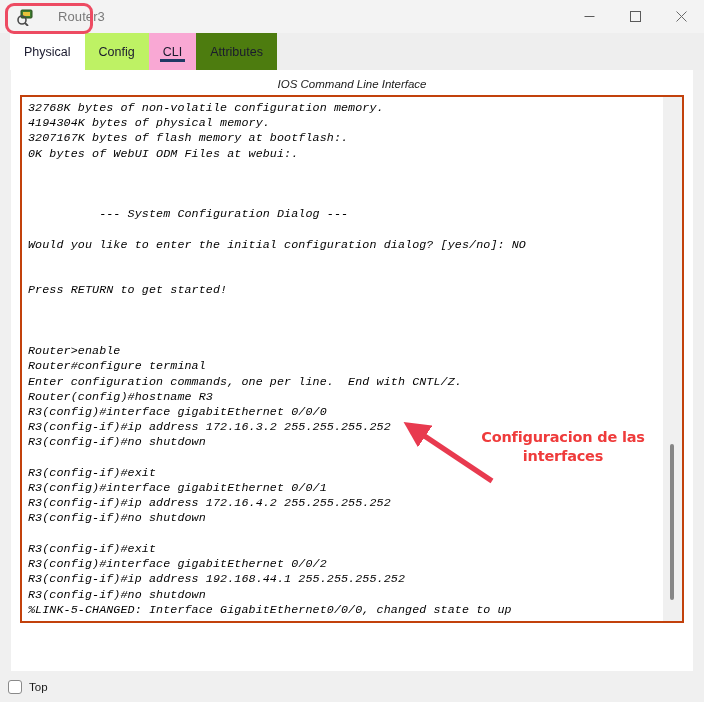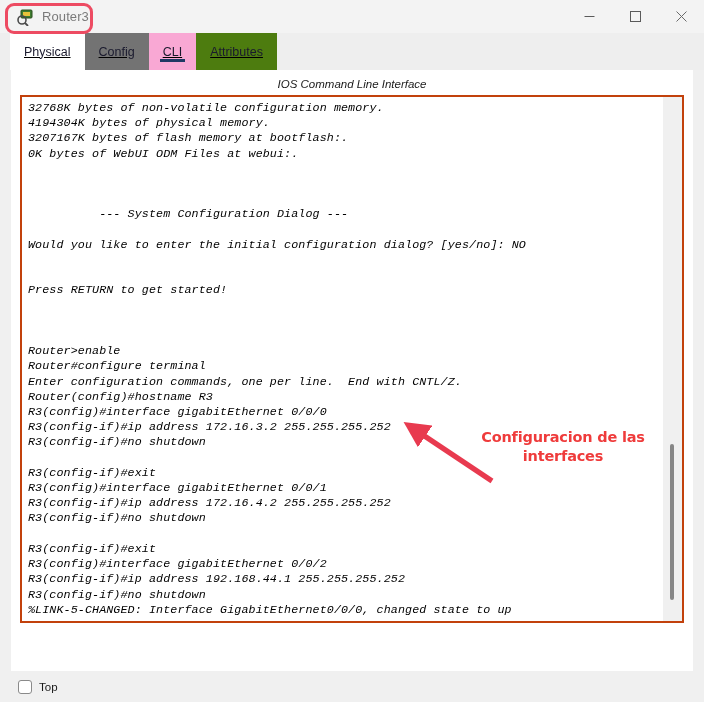--- a/index.html
+++ b/index.html
@@ -29,21 +29,21 @@
     width: 704px;
     height: 33px;
     background: #f3f3f3;
     border-bottom: 1px solid #d8d8d8;
     display: flex;
     align-items: center;
   }
   #title-group {
     display: flex;
     align-items: center;
-    gap: 8px;
+    gap: 24px;
     padding-left: 16px;
     height: 33px;
   }
   #app-icon {
     width: 18px; height: 18px;
     position: relative;
     flex: 0 0 auto;
   }
   #title-text {
     font-size: 13px;
@@ -81,21 +81,20 @@
 
   
   #tabstrip {
     position: absolute;
     left: 0; top: 33px;
     width: 704px;
     height: 37px;
     background: #eeeeee;
     display: flex;
     align-items: flex-start;
-    text-decoration: underline;
   }
   .tab {
     height: 37px;
     padding: 0 14px;
     display: flex;
     align-items: center;
     justify-content: center;
     font-size: 12.5px;
     color: #1a1a2e;
     background: transparent;
@@ -196,21 +195,21 @@
 
   
   #bottombar {
     position: absolute;
     left: 0; top: 671px;
     width: 704px;
     height: 31px;
     background: #f0f0f0;
     display: flex;
     align-items: center;
-    padding-left: 18px;
+    padding-left: 8px;
     box-sizing: border-box;
     gap: 7px;
   }
   #top-checkbox {
     width: 14px; height: 14px;
     border: 1px solid #8a8a8a;
     border-radius: 3px;
     background: #ffffff;
     box-sizing: border-box;
   }
@@ -281,21 +280,21 @@
             <line x1="10.5" y1="0.5" x2="0.5" y2="10.5" stroke="#6a6a6a" stroke-width="1"></line>
           </svg>
       </div>
     </div>
   </div>
 
   <div id="tabstrip">
     <div class="tab active" style="background:#ffffff">
       <span>Physical</span>
     </div>
-    <div class="tab active" style="background:#737373">
+    <div class="tab active" style="background:#bef264">
       <span>Config</span>
     </div>
     <div class="tab active" style="background:#f9a8d4">
       <span>CLI</span>
       <span class="tabunderline"></span>
     </div>
     <div class="tab active" style="background:#4d7c0f">
       <span>Attributes</span>
     </div>
   </div>

